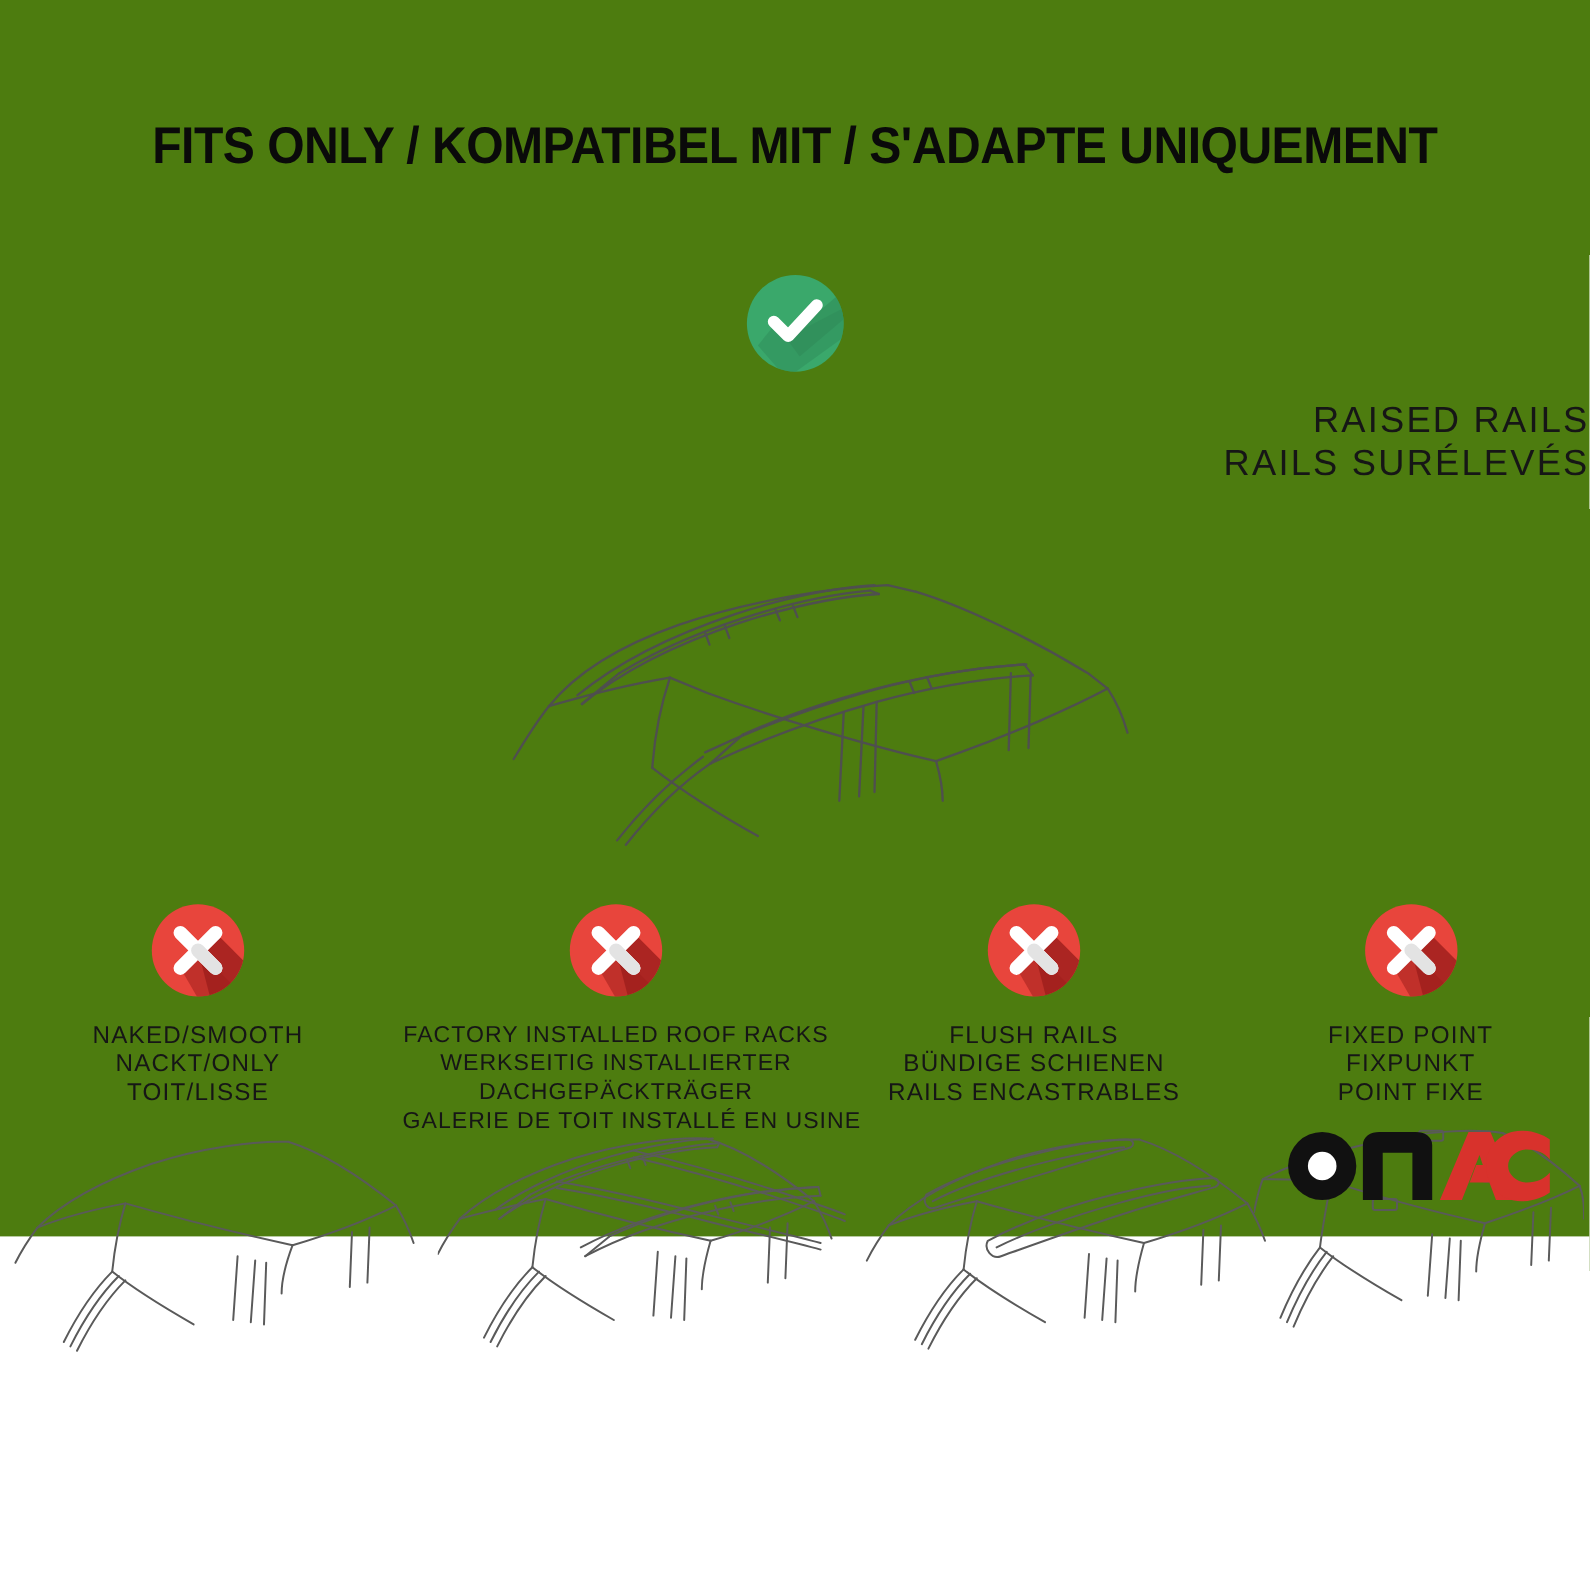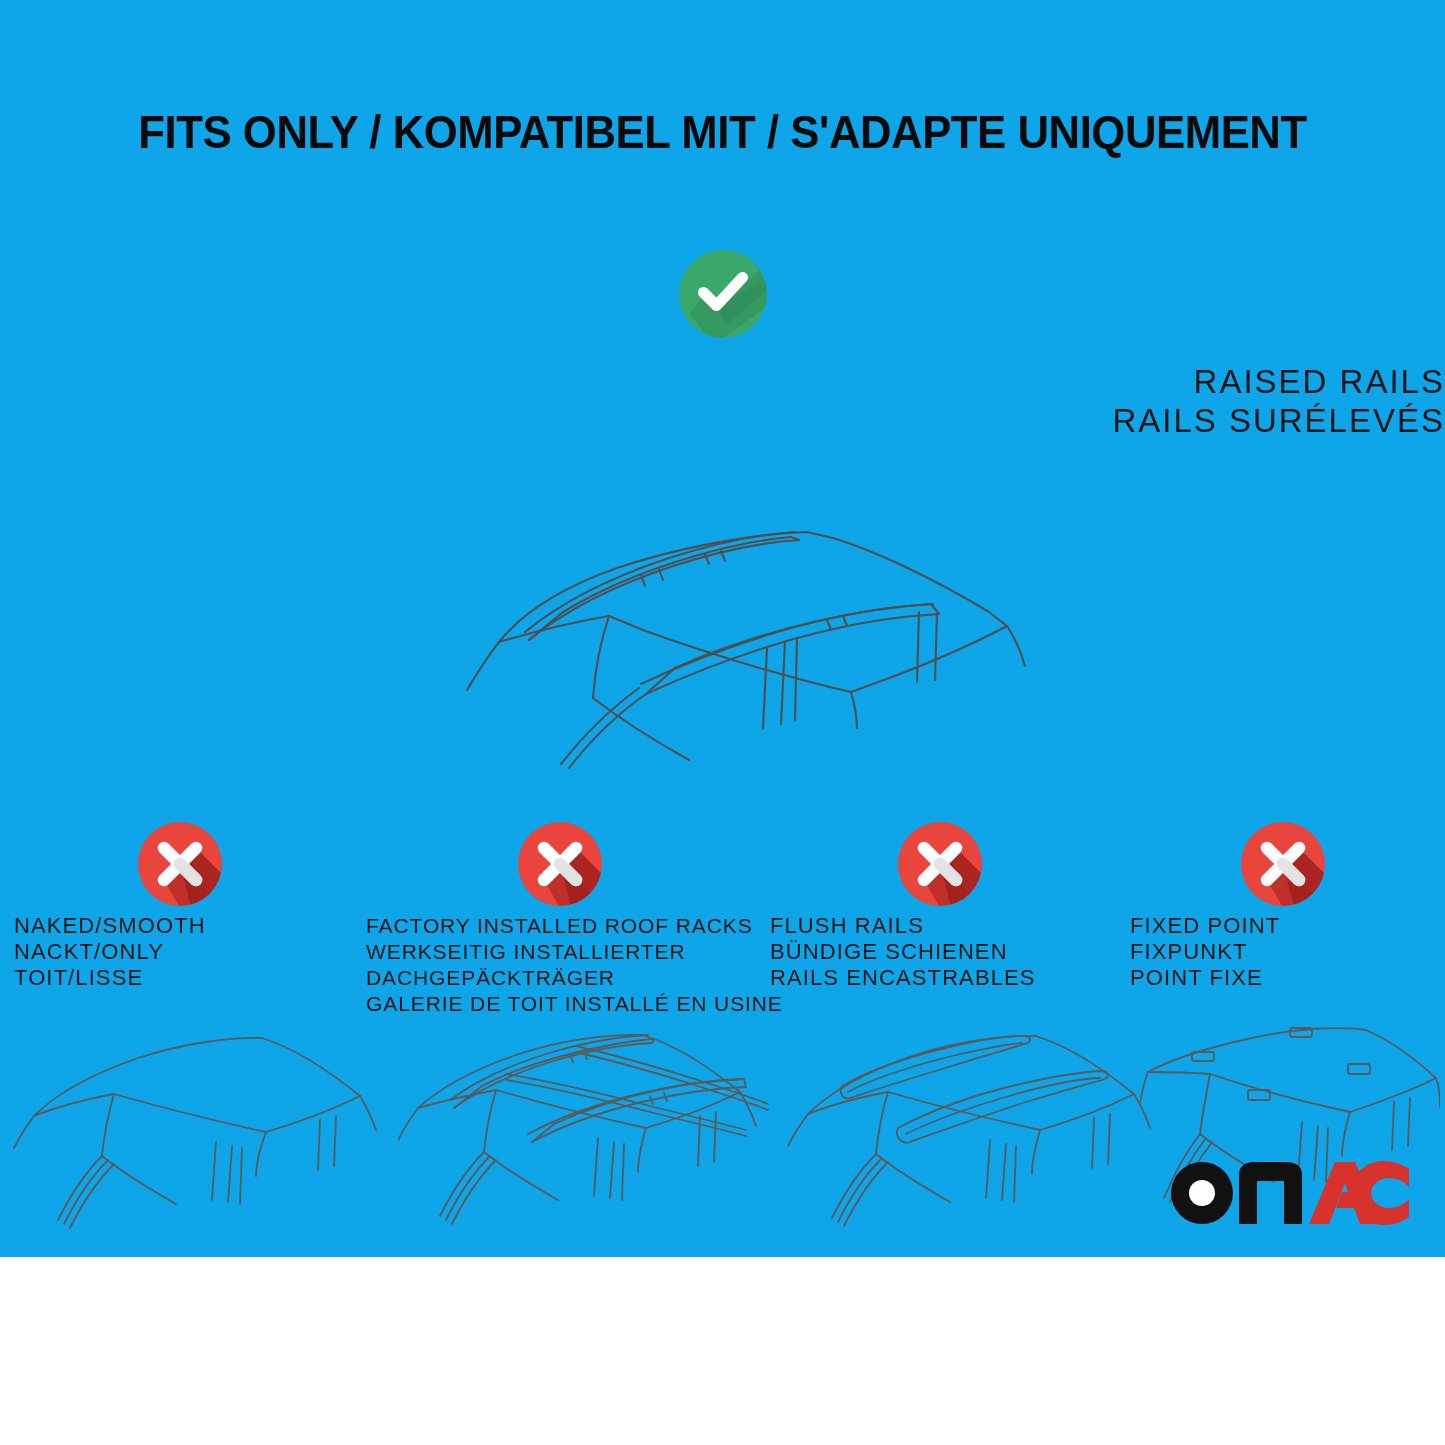--- a/index.html
+++ b/index.html
@@ -12,22 +12,22 @@
     width: 1445px;
     height: 1445px;
     overflow: hidden;
     font-family: "Liberation Sans", sans-serif;
     color: #111111;
     position: relative;
   }
   .page {
     position: relative;
     width: 1445px;
-    height: 1257px;
-    background: #0ea5e9;
+    height: 1124px;
+    background: #4d7c0f;
   }
 
   
   .title {
     position: absolute;
     left: 0;
     right: 0;
     top: 104px;
     text-align: center;
     font-family: "Liberation Sans", sans-serif;
@@ -109,21 +109,22 @@
   .col {
     position: relative;
     box-sizing: border-box;
   }
   .col-0 { width: 360px; padding: 0 14px; }
   .col-1 { width: 400px; padding: 0 6px; }
   .col-2 { width: 360px; padding: 0 10px; }
   .col-3 { width: 325px; padding: 0 10px; }
 
   .col-labels {
-    margin-top: 3px;
+    margin-top: 18px;
+    text-align: center;
   }
   .col-labels .lbl {
     font-family: "Liberation Sans", sans-serif;
     font-weight: 300;
     font-size: 22px;
     line-height: 26px;
     letter-spacing: 1.1px;
     color: #161616;
     white-space: nowrap;
   }

